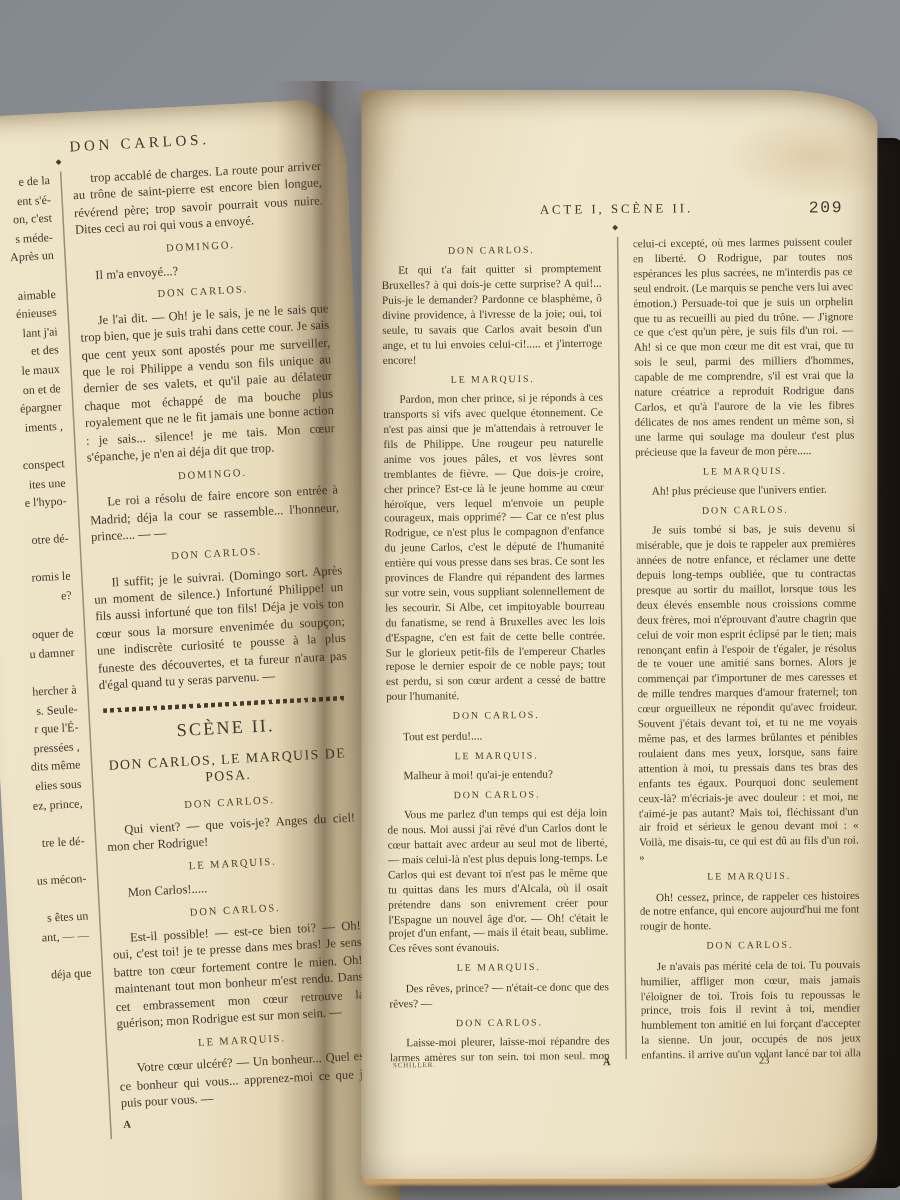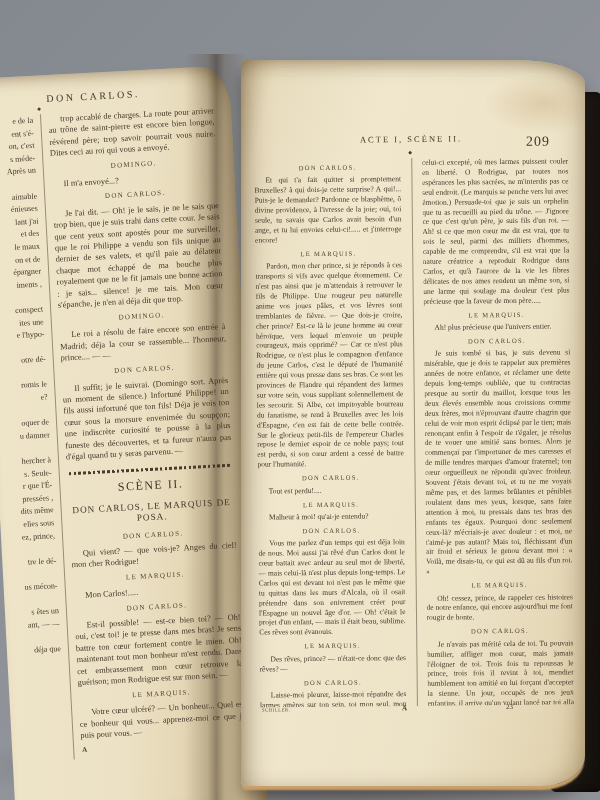--- a/index.html
+++ b/index.html
@@ -32,21 +32,21 @@
       radial-gradient(80px 40px at 88% 6%,rgba(180,140,90,.28),rgba(180,140,90,0) 75%),
       linear-gradient(105deg,#d2c29e 0%,#e8dcbe 7%,#f0e7cd 28%,#ede3c7 68%,#e2d4b2 92%,#d5c39c 100%);
     border-radius:5px 70px 44px 5px/5px 24px 30px 5px;
     box-shadow:inset 0 16px 20px -14px rgba(110,85,50,.5),
                inset -16px 0 26px -14px rgba(120,90,55,.5),
                inset 18px 0 26px -14px rgba(90,65,35,.55),
                0 5px 2px -1px #c9a06a,0 12px 16px rgba(40,35,30,.45);margin-left:31px;}
   .rp-inner{position:absolute;inset:0;padding:74px 14px 0 16px;transform:rotate(-.6deg);}
   .rp-header{position:relative;height:16px;margin:0 4px 8px 4px;}
   .rp-header .hdr{display:block;text-align:center;font-size:8.5px;letter-spacing:2px;}
-  .rp-header .pg{position:absolute;right:14px;top:1px;font-size:14px;letter-spacing:1px;}
+  .rp-header .pg{position:absolute;right:2px;top:1px;font-size:11px;letter-spacing:1px;font-family:Liberation Mono, monospace;}
   .cols{display:flex;gap:10px;}
   .col{width:150px;height:548px;overflow:hidden;font-size:7.5px;line-height:9.9px;}
   .vrule{position:relative;width:1px;height:548px;background:rgba(74,56,35,.5);}
   .orn{position:absolute;top:-9px;left:-2.5px;font-size:5px;color:#4a3b2c;
        font-family:"DejaVu Sans",sans-serif;}
   .spk{font-size:6.6px;letter-spacing:1.3px;text-align:center;margin:4px 0 2.5px;color:#4e3e2e;}
   .para{margin:0;text-indent:11px;text-align:justify;}
   .cont{text-indent:0;}
   .rp-foot{position:absolute;left:16px;right:14px;top:644px;height:12px;font-size:6.5px;}
   .press-mark{position:absolute;left:2px;top:2px;font-size:4.6px;letter-spacing:.6px;color:#5a4936;}

